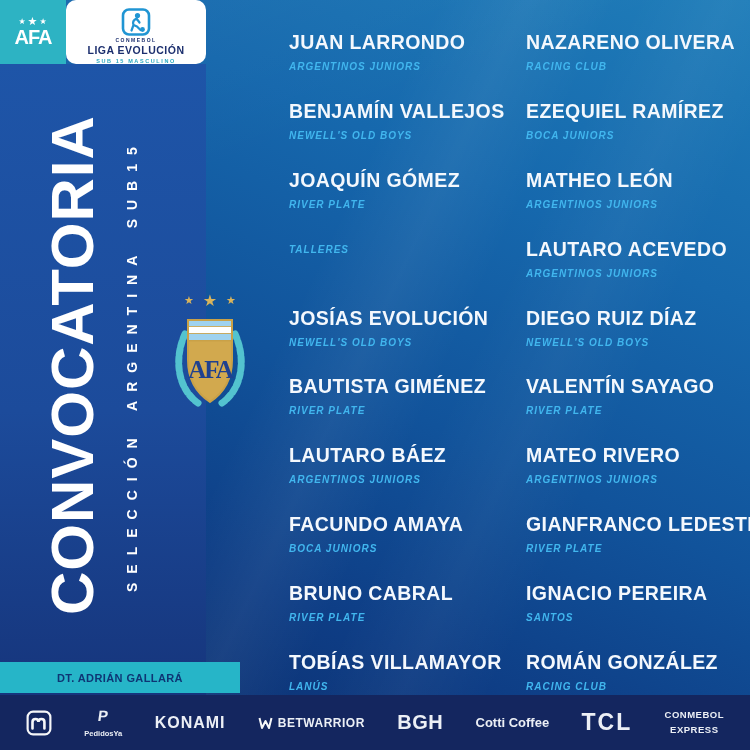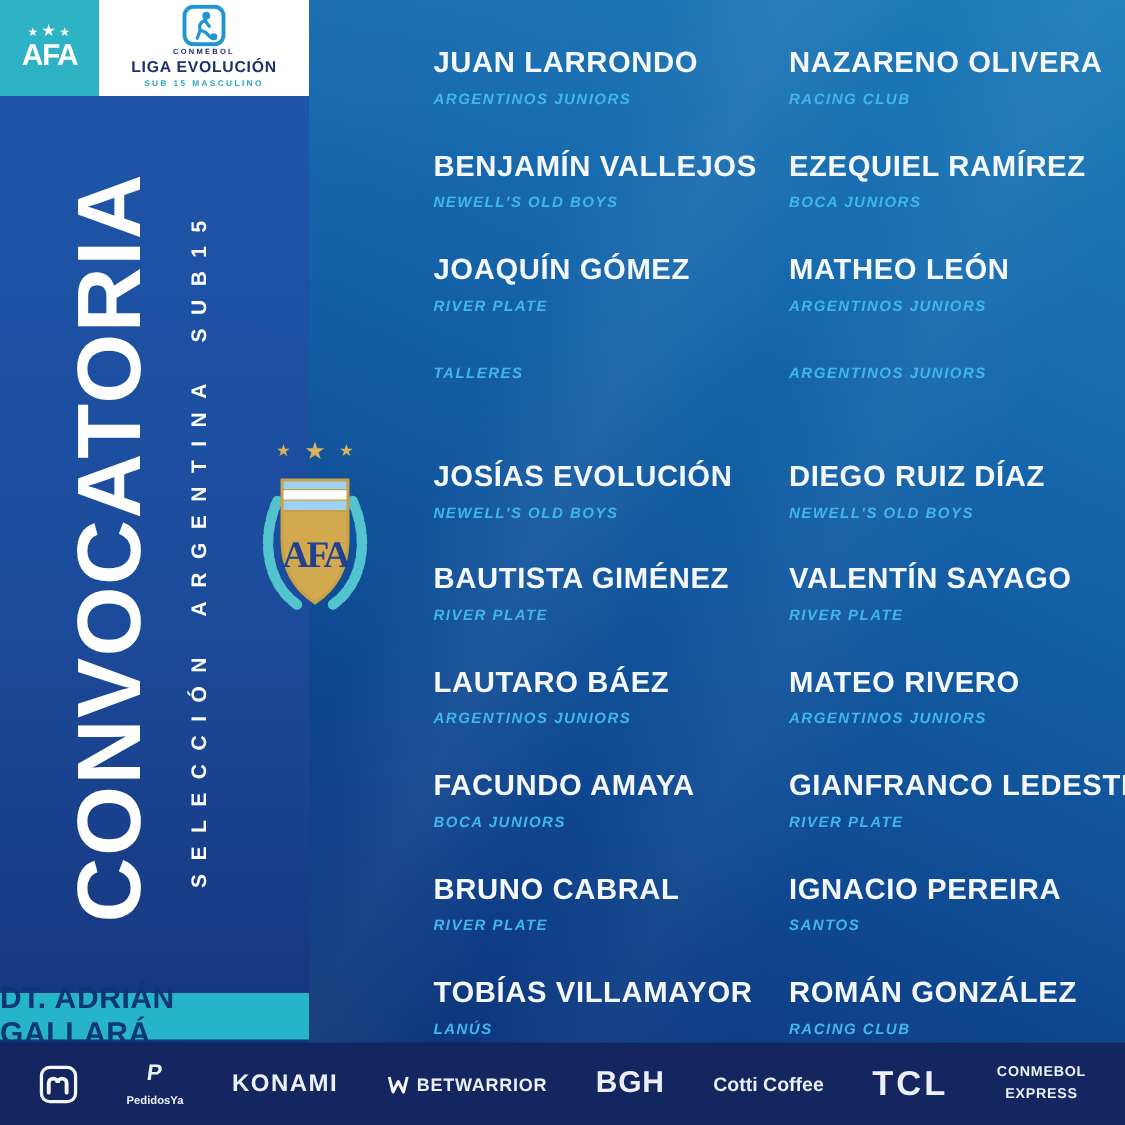--- a/index.html
+++ b/index.html
@@ -21,21 +21,21 @@
     position:absolute; left:0; top:0; width:66px; height:64px;
     background:#2db3c3; display:flex; flex-direction:column;
     align-items:center; justify-content:center; z-index:4;
   }
   .mini-stars { color:#ffffff; font-size:8px; letter-spacing:1px; line-height:1; display:flex; align-items:center; gap:1px; }
   .mini-stars .big { font-size:11px; }
   .mini-afa { color:#ffffff; font-weight:800; font-size:20px; letter-spacing:-1px; line-height:1.05; }
   .liga-box {
     position:absolute; left:66px; top:0; width:140px; height:64px;
     background:#ffffff; z-index:4; display:flex; flex-direction:column;
-    align-items:center; justify-content:flex-start; padding-top:3px;
+    align-items:center; justify-content:flex-end; padding-top:3px;border-radius:10px;
   }
   .liga-conmebol { font-size:5px; font-weight:700; color:#1c2f6e; letter-spacing:1.5px; margin-top:1px; }
   .liga-name { font-size:10.5px; font-weight:800; color:#1c2f6e; letter-spacing:0.5px; margin-top:1px; }
   .liga-cat { font-size:5.5px; font-weight:800; color:#2aa8c0; letter-spacing:1.6px; margin-top:2px; }
   
   .left-panel {
     position:absolute; left:0; top:64px; width:206px; height:631px; z-index:2;
     background:linear-gradient(180deg,#1e55a8 0%,#1c4b9b 55%,#16357c 100%);
   }
   .vtext { writing-mode:vertical-rl; transform:rotate(180deg); white-space:nowrap; }
@@ -44,23 +44,23 @@
     color:#ffffff; font-size:60px; font-weight:800; letter-spacing:1px;
     text-align:center;
   }
   .conv-sub {
     position:absolute; left:124px; top:90px; height:550px; z-index:3;
     color:#ffffff; font-size:14px; font-weight:700; letter-spacing:9px; word-spacing:6px;
     text-align:center;
   }
   .crest { position:absolute; left:171px; top:290px; width:78px; height:122px; z-index:5; }
   .coach-badge {
-    position:absolute; left:0; top:662px; width:206px; height:31px; z-index:5;
+    position:absolute; left:0; top:662px; width:240px; height:31px; z-index:5;
     background:#26b5c8; display:flex; align-items:center; justify-content:center;
-    color:#0e3574; font-size:20px; font-weight:800; letter-spacing:0.4px;
+    color:#0e3574; font-size:11px; font-weight:800; letter-spacing:0.4px;
   }
   
   .roster-col { position:absolute; top:25px; z-index:3; display:flex; flex-direction:column; }
   .col-1 { left:263px; width:230px; }
   .col-2 { left:500px; width:245px; }
   .player-row { height:68.9px; display:flex; flex-direction:column; justify-content:flex-start; padding-top:5px;margin-left:26px; }
   .player-name { color:#f4f8fd; font-size:19.5px; font-weight:800; letter-spacing:0.4px; line-height:24px; white-space:nowrap; }
   .player-club { color:#41b6ee; font-size:10px; font-weight:800; letter-spacing:1px; margin-top:7px; white-space:nowrap;font-style:italic; }
   
   .sponsor-bar {
@@ -197,20 +197,21 @@
         <div class="player-name">EZEQUIEL RAMÍREZ</div>
         <div class="player-club">BOCA JUNIORS</div>
       </div>
 
       <div class="player-row">
         <div class="player-name">MATHEO LEÓN</div>
         <div class="player-club">ARGENTINOS JUNIORS</div>
       </div>
 
       <div class="player-row">
+        <div class="player-name">LAUTARO ACEVEDO</div>
         <div class="player-club">ARGENTINOS JUNIORS</div>
       </div>
 
       <div class="player-row">
         <div class="player-name">DIEGO RUIZ DÍAZ</div>
         <div class="player-club">NEWELL'S OLD BOYS</div>
       </div>
 
       <div class="player-row">
         <div class="player-name">VALENTÍN SAYAGO</div>

